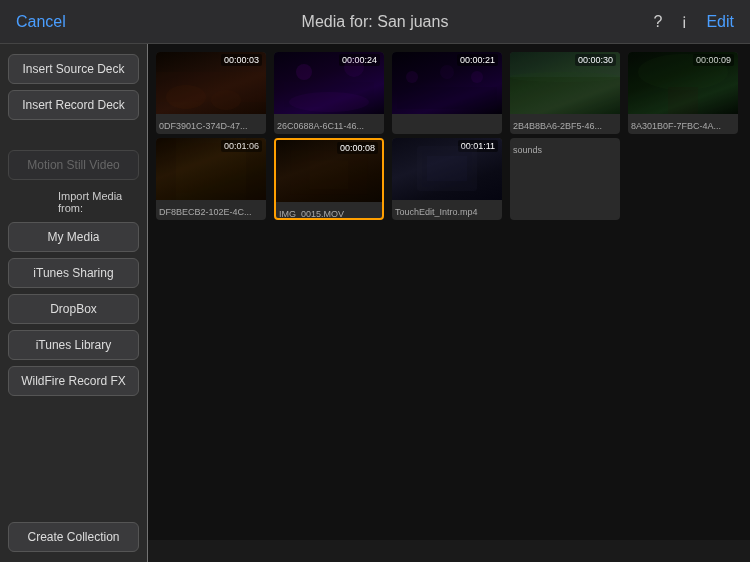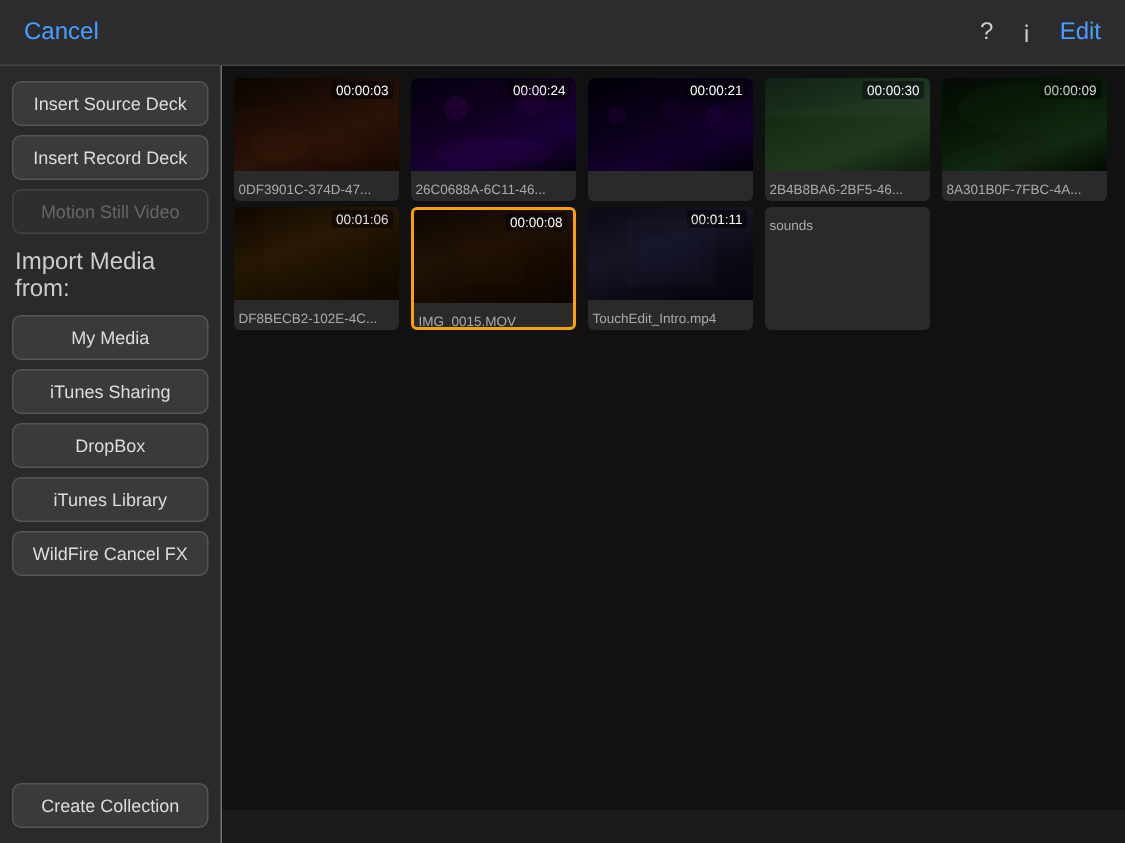--- a/index.html
+++ b/index.html
@@ -80,27 +80,29 @@
       padding: 7px 6px;
       cursor: pointer;
       text-align: center;
       width: 100%;
     }
     .sidebar-btn:disabled, .sidebar-btn.disabled {
       color: #666;
       border-color: #444;
       background: #2e2e30;
       cursor: default;
+      margin-top: 24px;
     }
 
     .import-label {
       color: #ccc;
-      font-size: 16px;
+      font-size: 11px;
       padding: 4px 2px 2px 2px;
       font-weight: 500;
+      margin-left: 48px;
     }
 
     .sidebar-spacer { flex: 1; }
 
     
     #main {
       position: absolute;
       top: 44px;
       left: 148px;
       width: 602px;
@@ -173,39 +175,42 @@
       border: 2px solid #ff9f00;
     }
   </style>
 </head>
 <body>
 
 <div id="header">
   <div id="header-left">
     <button class="header-cancel-btn">Cancel</button>
   </div>
+  <div id="header-center">
+    <span>Media for: </span><span>San juans</span>
+  </div>
   <div id="header-right">
     <button class="header-icon-btn">?</button>
     <button class="header-icon-btn">ℹ</button>
     <button class="header-edit-btn">Edit</button>
   </div>
 </div>
 
 <div id="sidebar">
   <button class="sidebar-btn">Insert Source Deck</button>
   <button class="sidebar-btn">Insert Record Deck</button>
   <button class="sidebar-btn disabled" disabled="">Motion Still Video</button>
 
   <div class="import-label">Import Media from:</div>
 
   <button class="sidebar-btn">My Media</button>
   <button class="sidebar-btn">iTunes Sharing</button>
   <button class="sidebar-btn">DropBox</button>
   <button class="sidebar-btn">iTunes Library</button>
-  <button class="sidebar-btn">WildFire Cancel FX</button>
+  <button class="sidebar-btn">WildFire Record FX</button>
 
   <div class="sidebar-spacer"></div>
 
   <button class="sidebar-btn">Create Collection</button>
 </div>
 
 <div id="main">
   <div class="media-grid" id="media-grid-el">
 
   <div class="media-item">

